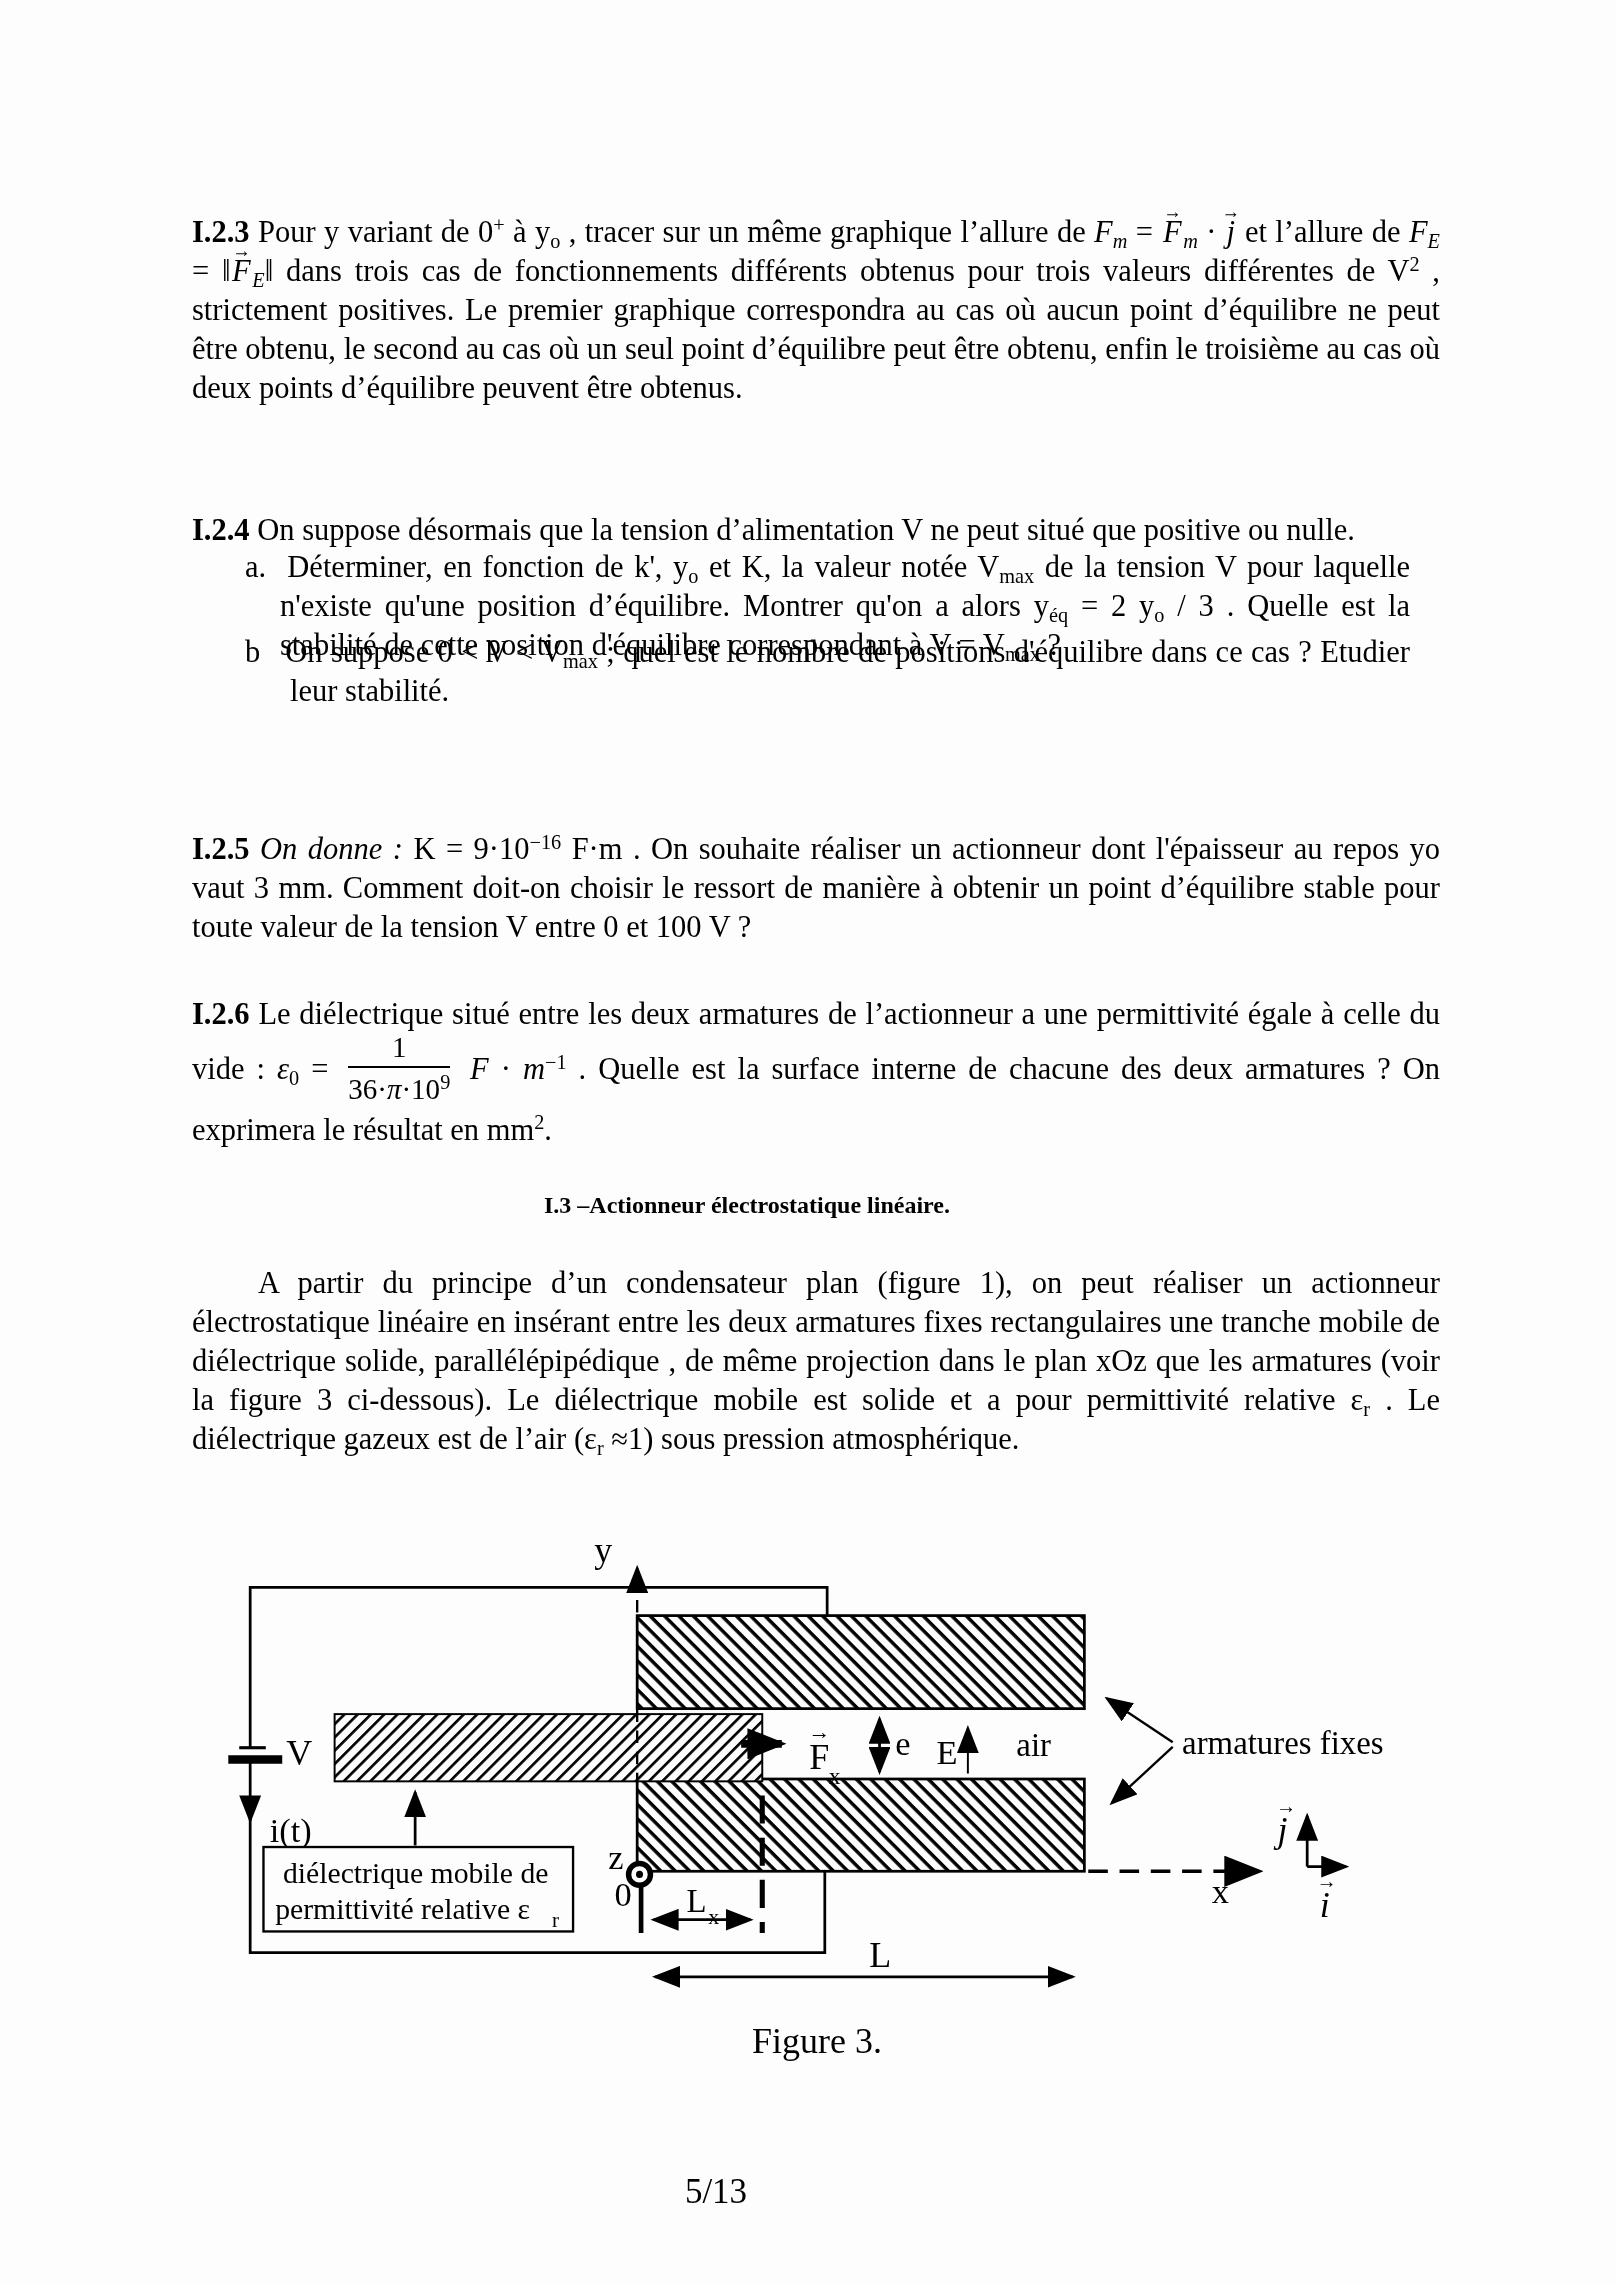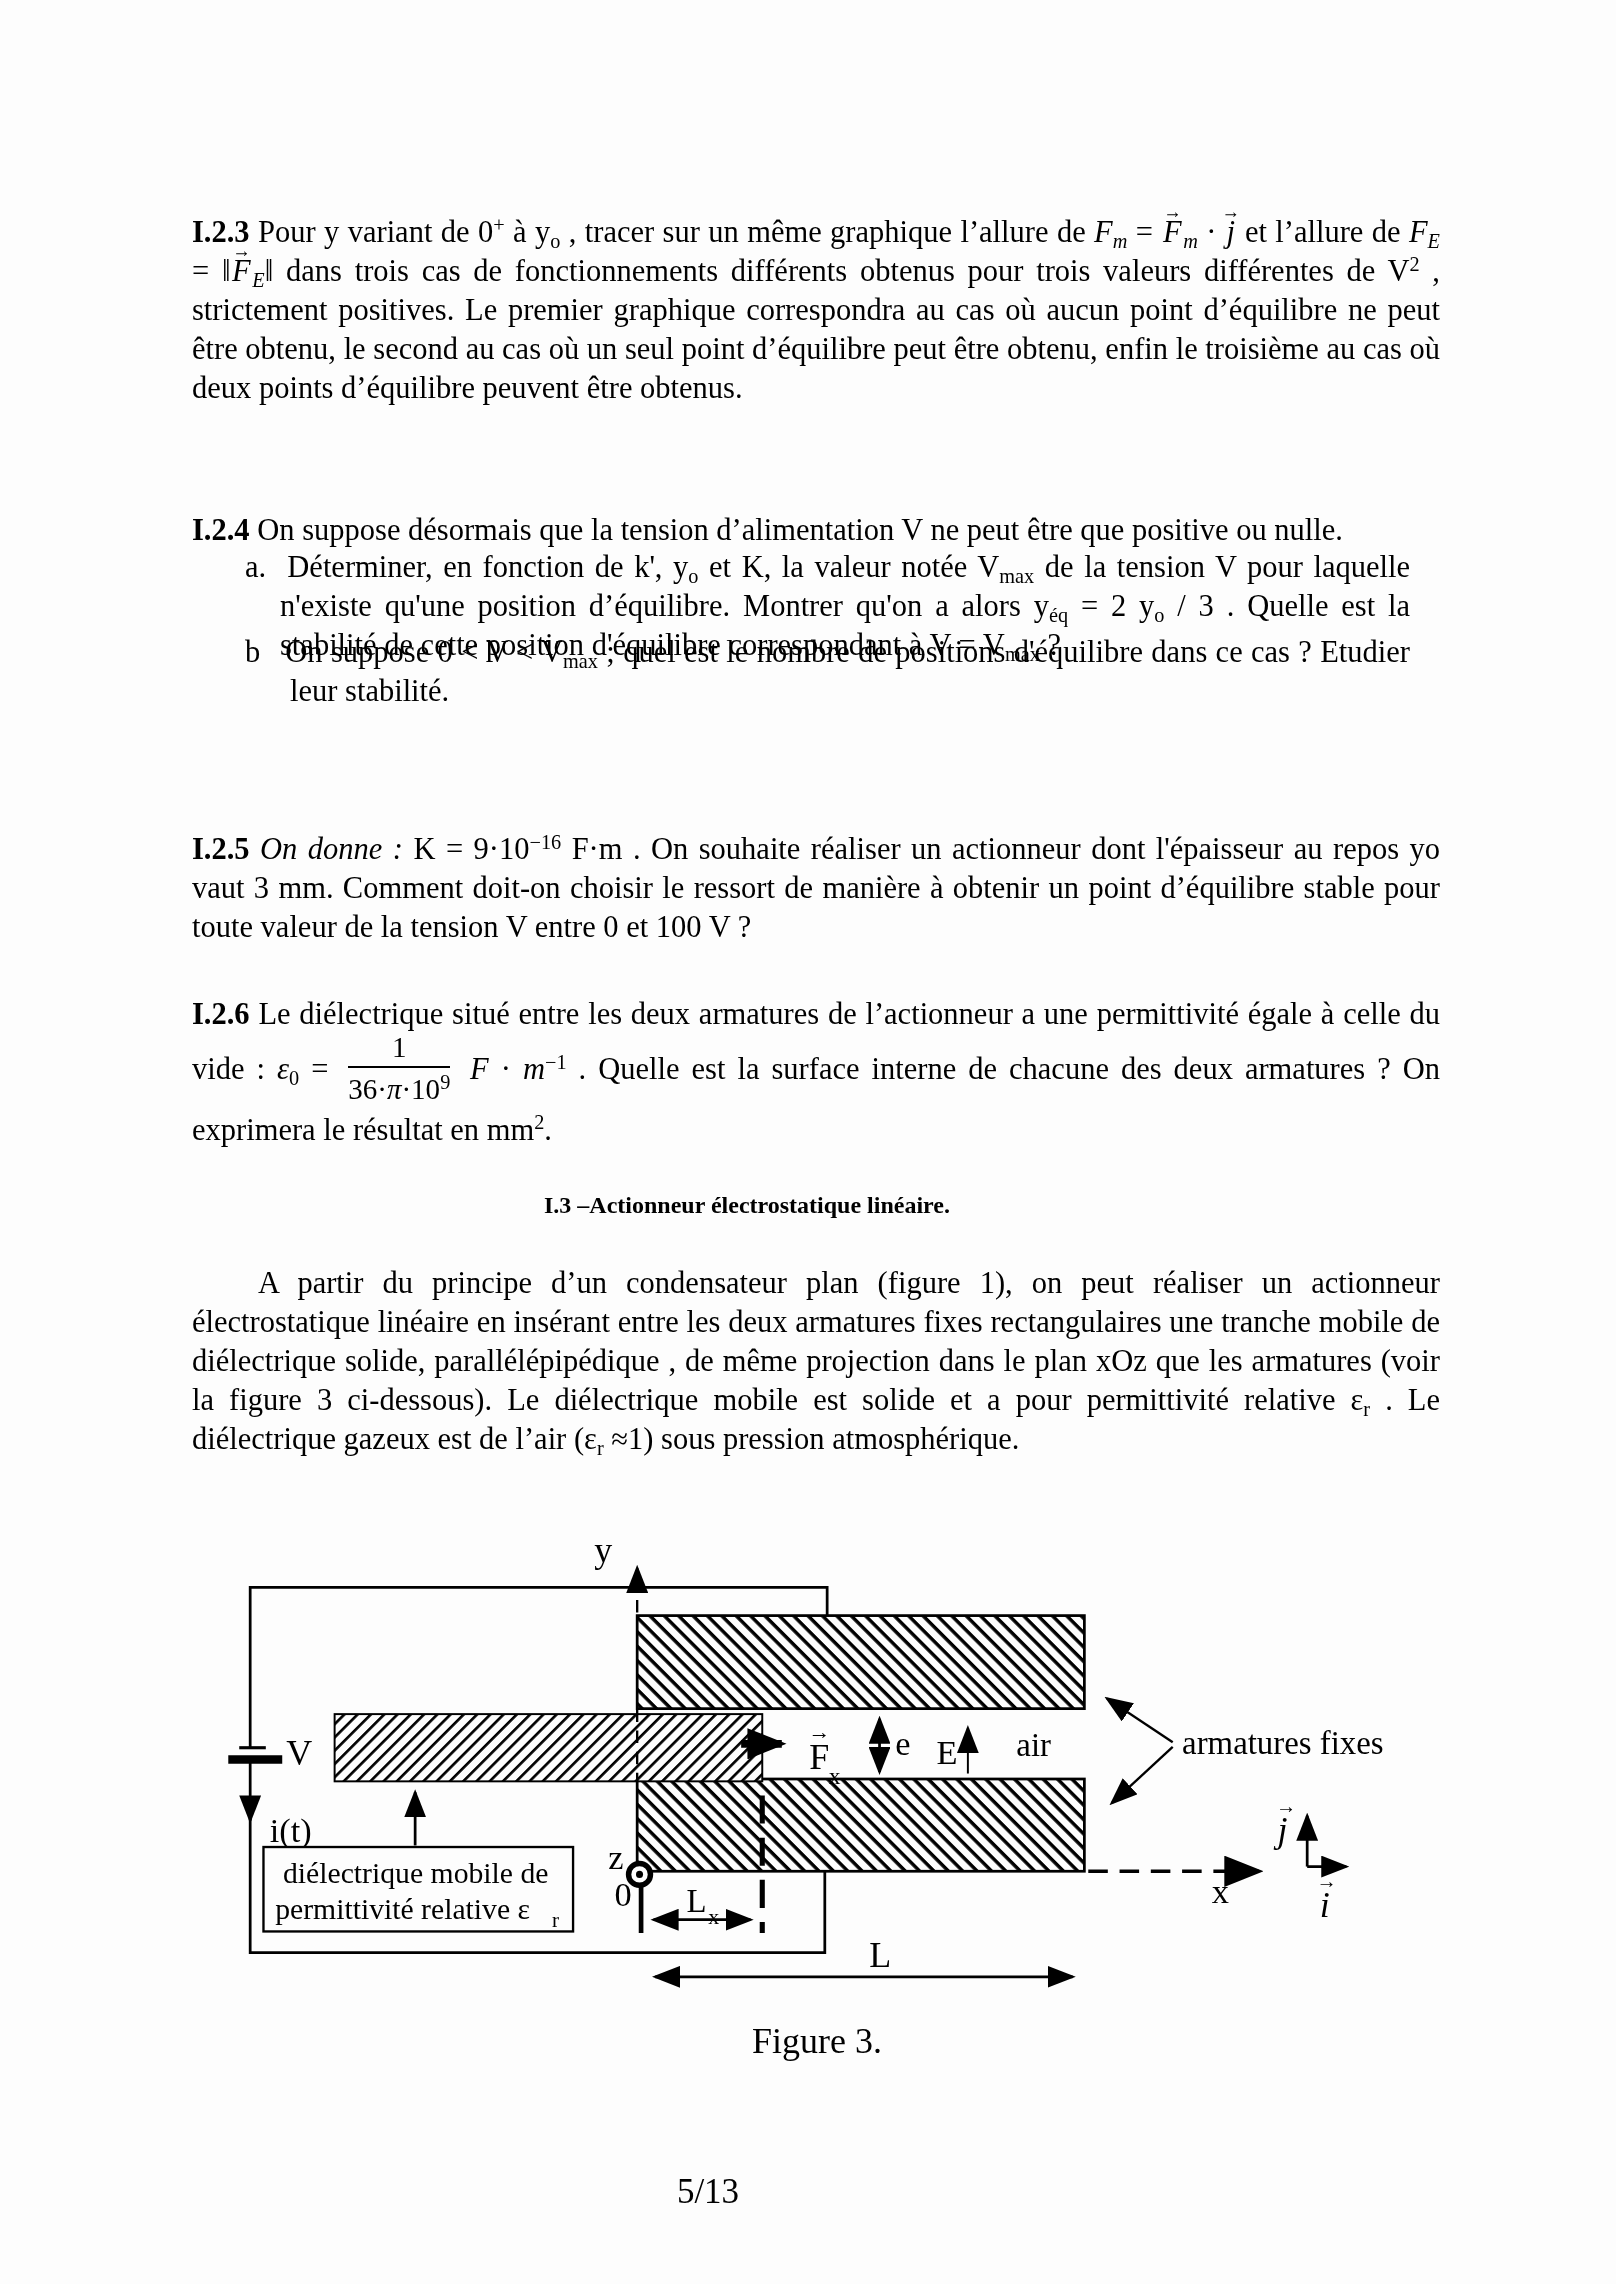--- a/index.html
+++ b/index.html
@@ -13,30 +13,30 @@
   .i,.isub{font-style:italic;}
   sup{font-size:20.3px;line-height:0;position:relative;top:-0.5em;vertical-align:baseline;}
   sub{font-size:20.3px;line-height:0;position:relative;top:0.28em;vertical-align:baseline;}
   .vec{font-style:italic;position:relative;display:inline-block;line-height:1;padding:0 1.6px;}
   .vec::before{content:"\2192";position:absolute;top:-0.78em;left:50%;transform:translateX(-50%);
     font-size:0.6em;font-style:normal;}
   .frac{display:inline-block;vertical-align:middle;text-align:center;font-size:29px;line-height:1.12;margin:0 7.8px;position:relative;top:-4.7px;}
   .frac .num{display:block;border-bottom:2.3px solid #000;padding:1.6px 12.5px 3.1px;}
   .frac .den{display:block;padding-top:5px;}
   .heading{position:absolute;left:188px;width:1118px;text-align:center;font-weight:bold;font-size:24px;}
-  .pagenum{position:absolute;left:4px;width:1408px;text-align:center;font-size:35px;}
+  .pagenum{position:absolute;left:12px;width:1408px;text-align:center;font-size:35px;}
   svg{position:absolute;left:0;top:1509px;font-family:"Liberation Serif","DejaVu Serif",serif;}
   svg text{fill:#000;}
 </style>
 </head>
 <body>
 
 <div class="para" style="top:213px;"><span class="b">I.2.3</span><span> Pour y variant de </span><span>0</span><sup class="sup">+</sup><span> à y</span><sub class="sub">o</sub><span> , tracer sur un même graphique l’allure de </span><span class="i">F</span><sub class="isub">m</sub><span> = </span><span class="vec">F</span><sub class="isub">m</sub><span> · </span><span class="vec">j</span><span>  et l’allure de  </span><span class="i">F</span><sub class="isub">E</sub><span> = </span><span>‖</span><span class="vec">F</span><sub class="isub">E</sub><span>‖</span><span>  dans trois cas de fonctionnements différents obtenus pour trois valeurs différentes de V</span><sup class="sup">2</sup><span> , strictement positives.  Le premier graphique correspondra au cas où aucun point d’équilibre ne peut être obtenu, le second au cas où un seul point d’équilibre peut être obtenu, enfin le troisième au cas où deux points d’équilibre peuvent être obtenus.</span></div>
 
-<div class="para" style="top:511px;"><span class="b">I.2.4</span><span> On suppose désormais que la tension d’alimentation V ne peut être que positive ou nulle.</span></div>
+<div class="para" style="top:511px;"><span class="b">I.2.4</span><span> On suppose désormais que la tension d’alimentation V ne peut situé que positive ou nulle.</span></div>
 <div class="item" style="top:548px;left:245px;width:1130px;padding-left:35px;text-indent:-35px;">
   <span>a.</span>&nbsp;&nbsp;<span><span>Déterminer, en fonction de k', y</span><sub class="sub">o</sub><span> et K, la valeur notée V</span><sub class="sub">max</sub><span> de la tension V pour laquelle n'existe qu'une position d’équilibre.  Montrer qu'on a alors y</span><sub class="sub">éq</sub><span> = 2 y</span><sub class="sub">o</sub><span> / 3 .  Quelle est la stabilité de cette position d'équilibre correspondant à V = V</span><sub class="sub">max</sub><span> ?</span></span>
 </div>
 <div class="item" style="top:633px;left:245px;width:1120px;padding-left:45px;text-indent:-45px;">
   <span>b</span>&nbsp;&nbsp;&nbsp;<span><span>On suppose  0 &lt; V &lt; V</span><sub class="sub">max</sub><span> ;  quel est le nombre de positions d'équilibre dans ce cas ?  Etudier leur stabilité.</span></span>
 </div>
 
 <div class="para" style="top:830px;"><span class="b">I.2.5</span><span>  </span><span class="i">On donne :</span><span>  K = 9·10</span><sup class="sup">−16</sup><span> F·m .</span><span>  On souhaite réaliser un actionneur dont l'épaisseur au repos yo vaut 3 mm.   Comment doit-on choisir le ressort de manière à obtenir un point d’équilibre stable pour toute valeur de la tension V entre 0 et 100 V ?</span></div>
 
 <div class="para" style="top:995px;">

